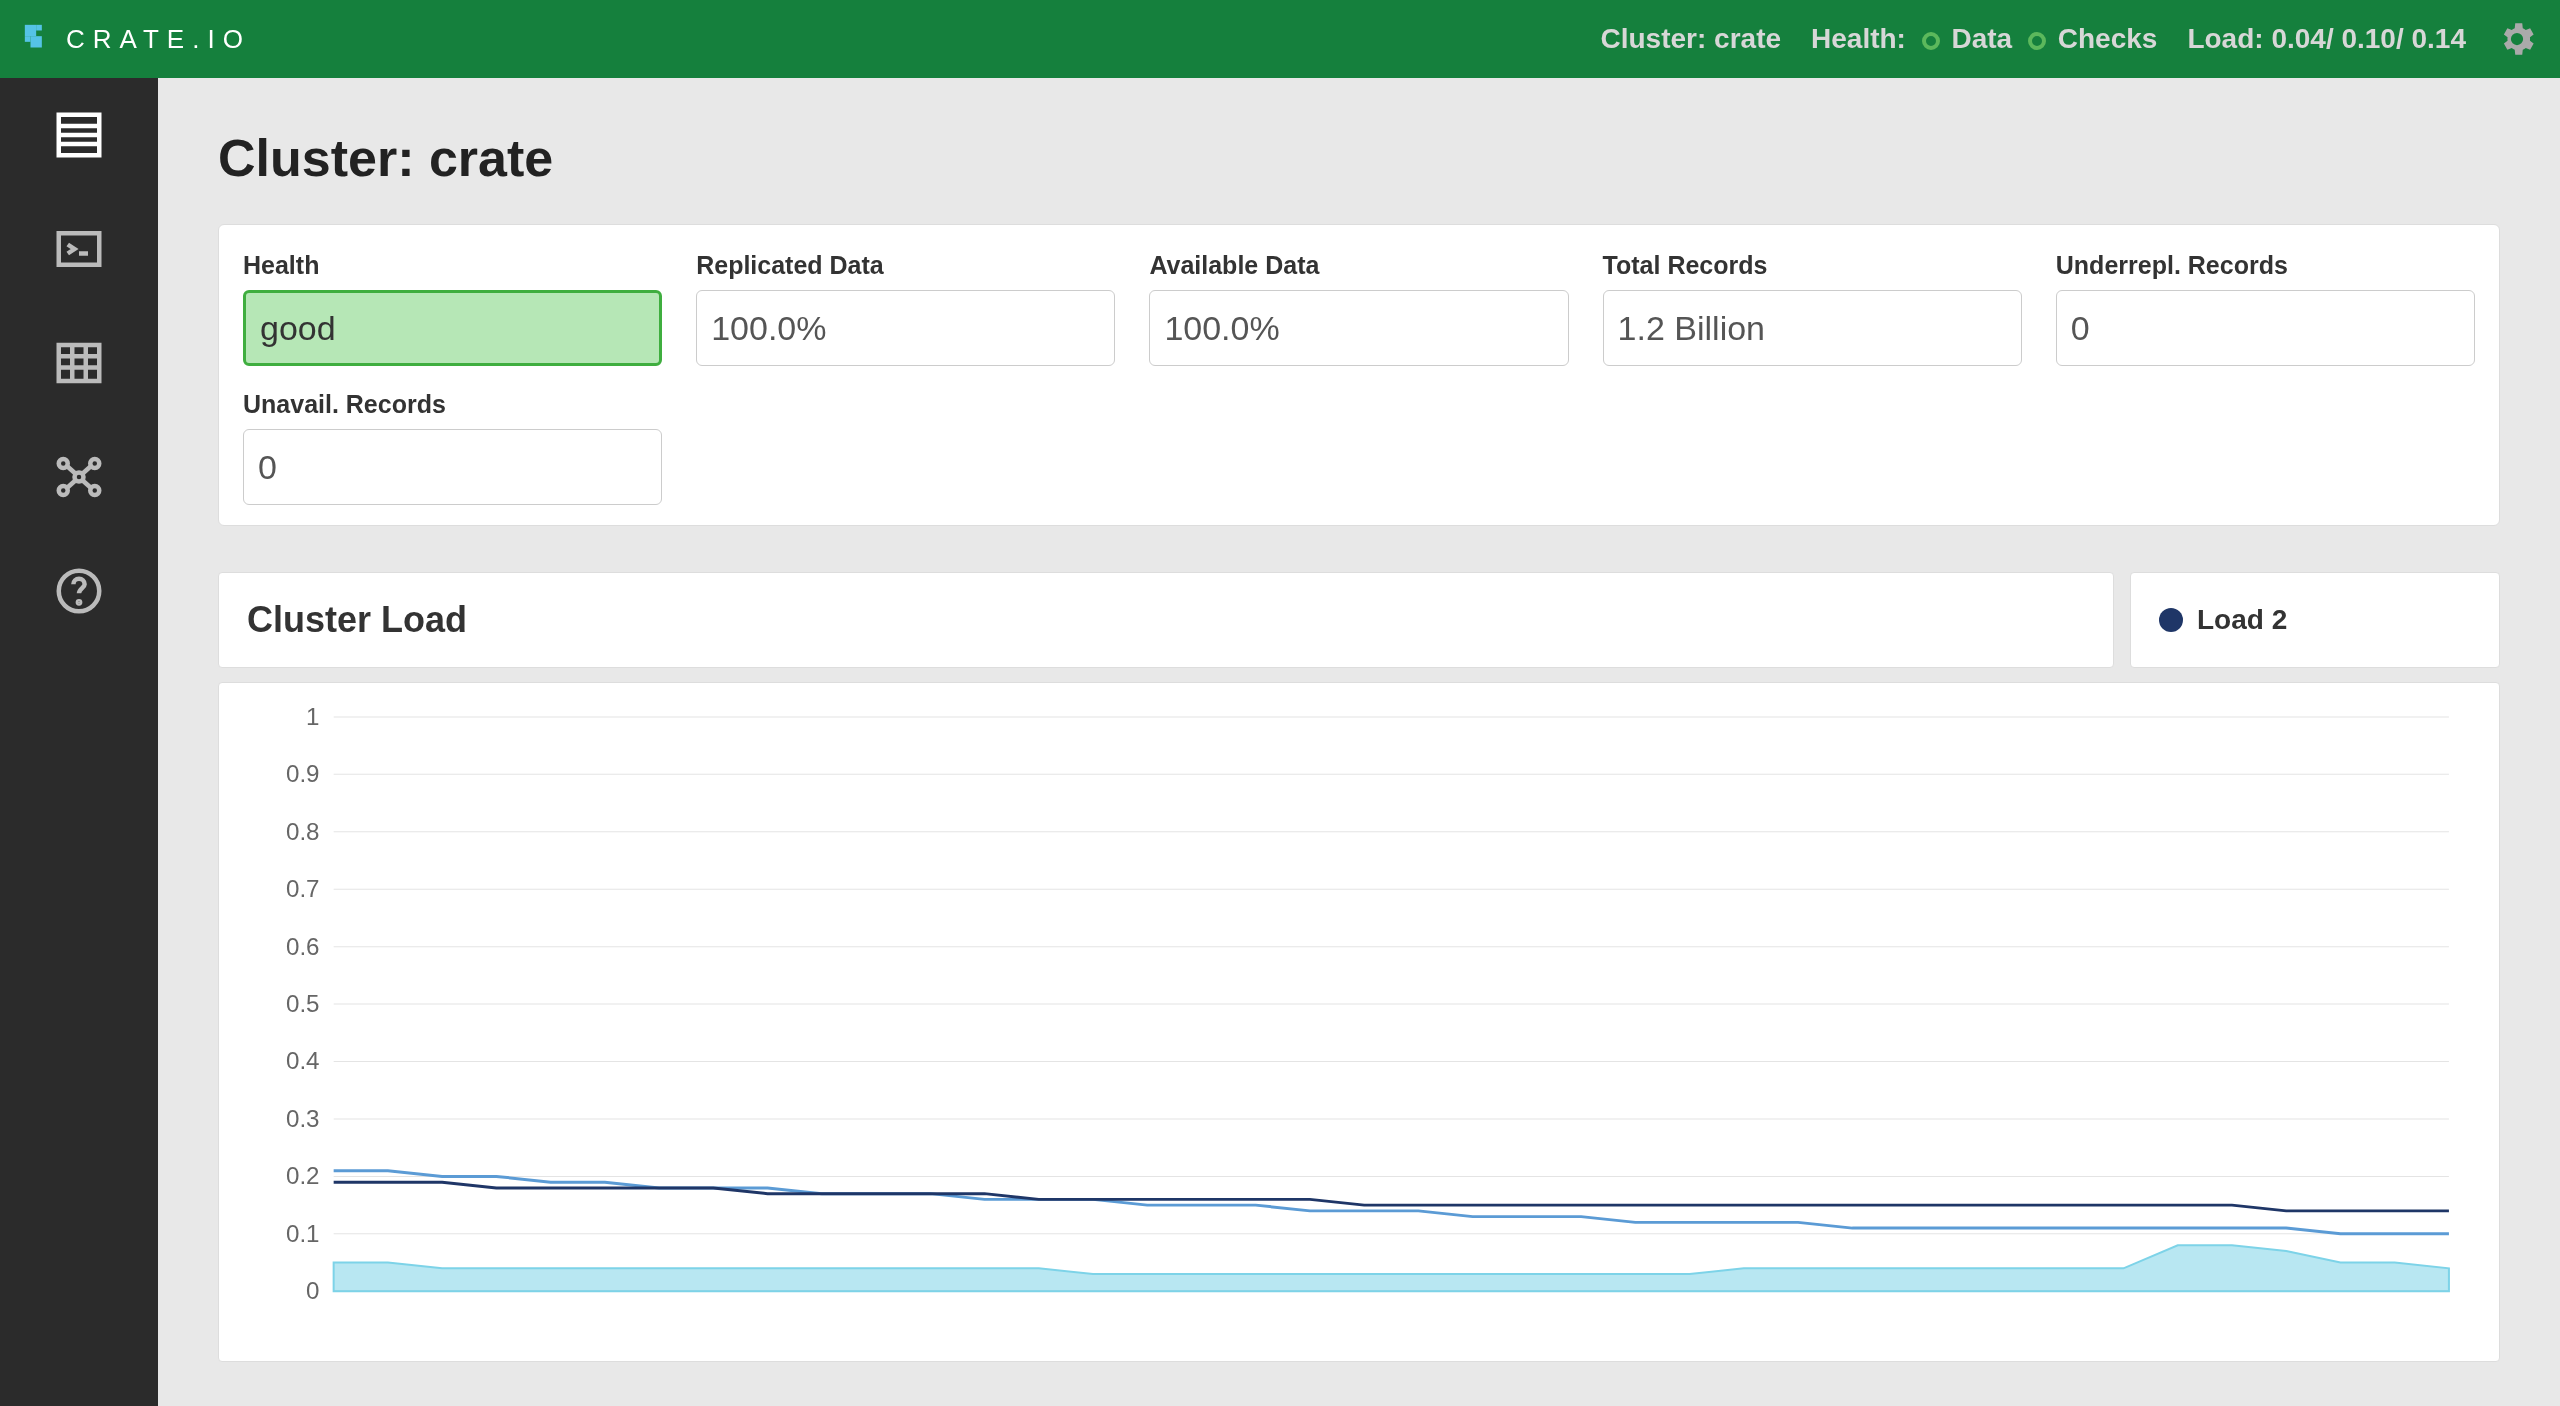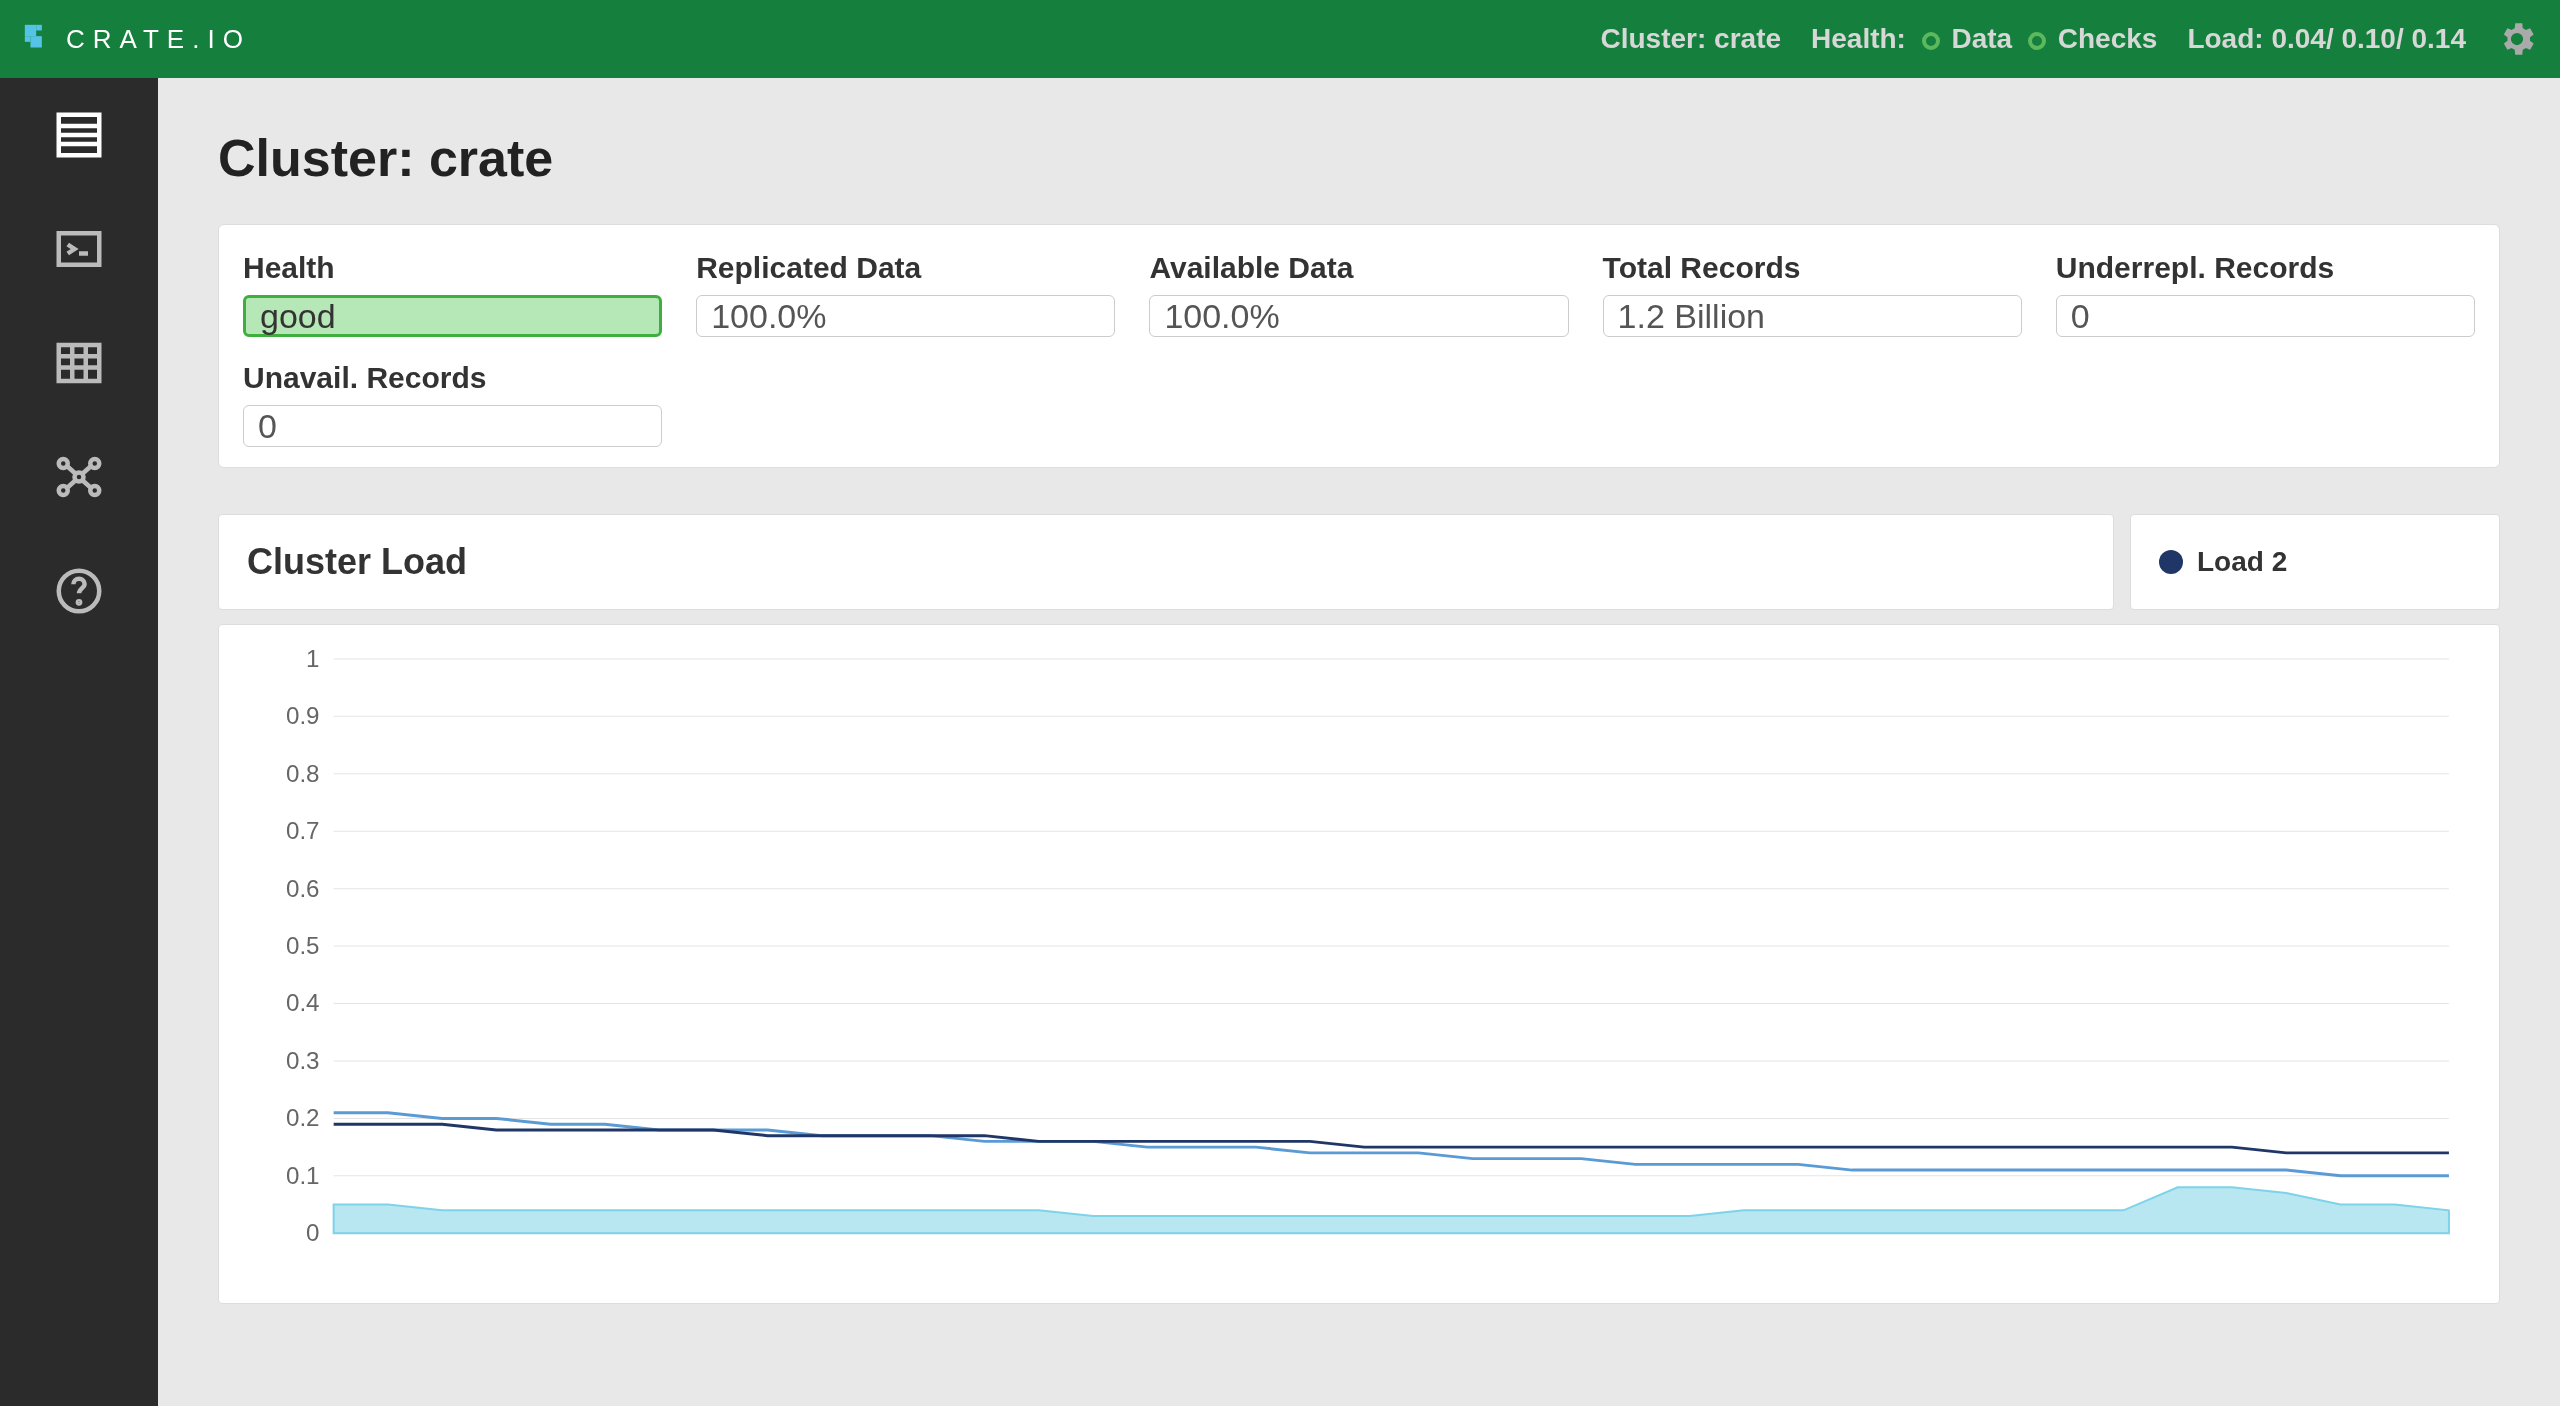--- a/index.html
+++ b/index.html
@@ -18,22 +18,22 @@
 .sidebar { width: 158px; background: #2b2b2b; display: flex; flex-direction: column; align-items: center; padding-top: 30px; gap: 60px; }
 .sidebar-item { width: 54px; height: 54px; color: #bbb; cursor: pointer; display: flex; align-items: center; justify-content: center; }
 .sidebar-item.active { color: #fff; }
 .sidebar-item svg { width: 54px; height: 54px; }
 
 .content { flex: 1; padding: 50px 60px 0 60px; overflow: hidden; }
 .page-title { font-size: 52px; font-weight: 700; color: #222; margin-bottom: 36px; }
 
 .stats-panel { background: #fff; border: 1px solid #ddd; border-radius: 6px; padding: 26px 24px 20px 24px; display: grid; grid-template-columns: repeat(5, 1fr); gap: 24px 34px; }
 .stat-block { }
-.stat-label { font-size: 30px; font-weight: 700; color: #333; margin-bottom: 10px; }
-.stat-value { border: 1px solid #ccc; border-radius: 6px; padding: 8px 14px; font-size: 34px; color: #555; background: #fff; height: 42px; display: flex; align-items: center; }
+.stat-label { font-size: 25px; font-weight: 700; color: #333; margin-bottom: 10px; }
+.stat-value { border: 1px solid #ccc; border-radius: 6px; padding: 8px 14px; font-size: 34px; color: #555; background: #fff; height: 76px; display: flex; align-items: center; }
 .stat-value.health-good { background: #b6e7b6; border: 3px solid #3fae3f; color: #333; }
 
 .chart-section { margin-top: 46px; }
 .chart-header-row { display: flex; gap: 16px; }
 .chart-title-cell { background: #fff; border: 1px solid #ddd; border-radius: 4px; padding: 26px 28px; font-size: 36px; font-weight: 700; color: #333; flex: 1; }
 .legend-cell { background: #fff; border: 1px solid #ddd; border-radius: 4px; padding: 20px 28px; display: flex; align-items: center; gap: 14px; font-size: 28px; font-weight: 600; color: #333; width: 370px; }
 .legend-dot { width: 24px; height: 24px; border-radius: 50%; }
 
 .chart-body { background: #fff; border: 1px solid #ddd; border-radius: 4px; margin-top: 14px; padding: 24px 40px 40px 24px; height: 680px; position: relative; }
 .chart-svg { width: 100%; height: 100%; }

